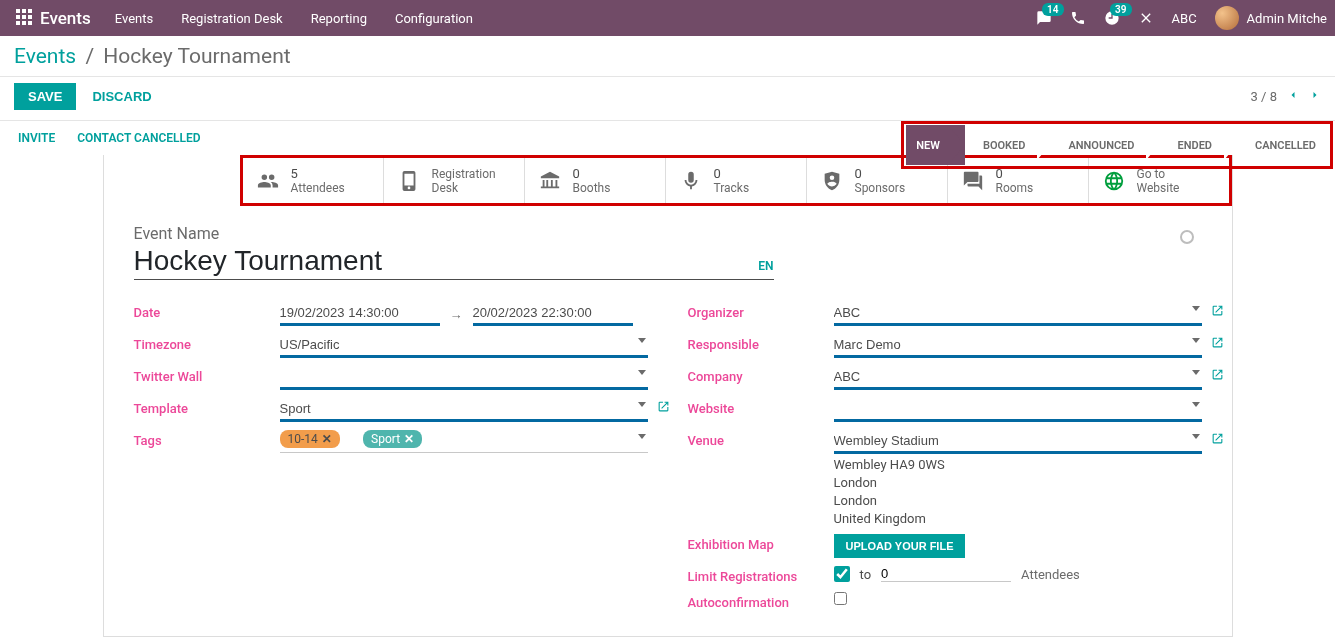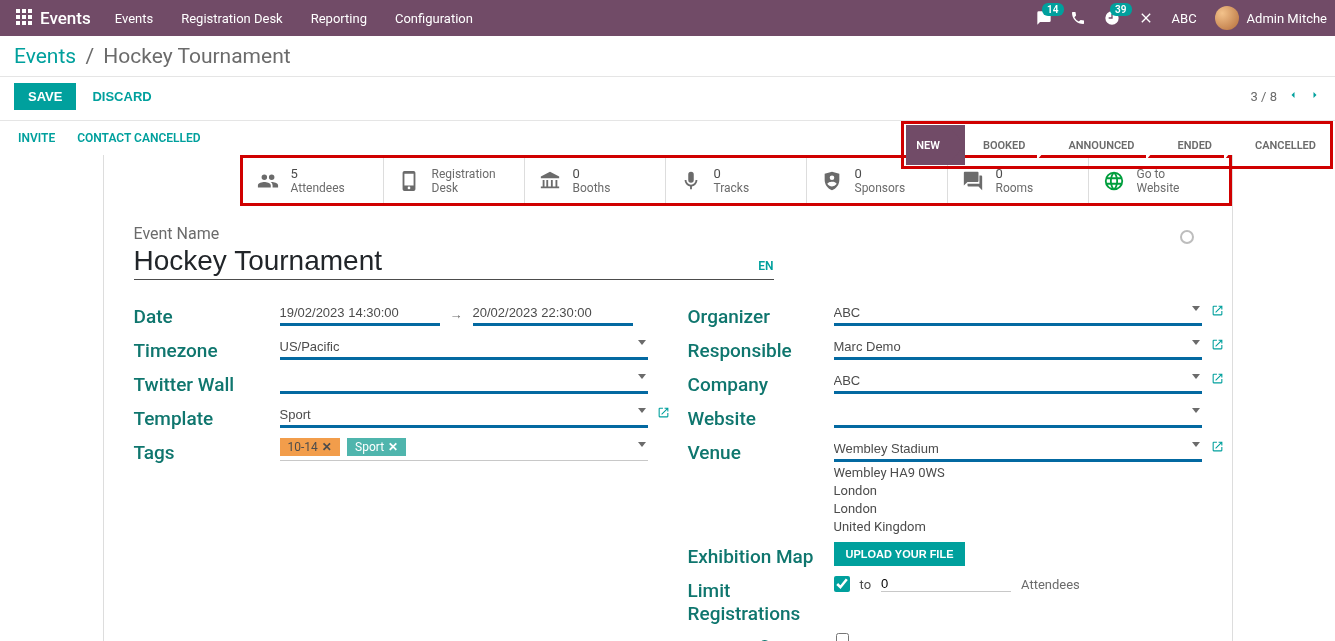--- a/index.html
+++ b/index.html
@@ -69,33 +69,33 @@
 .title-block { flex: 0 0 640px; }
 .title-label { font-size: 16px; color: #6b6b6b; margin-bottom: 0; }
 .title-input-row { display: flex; align-items: baseline; border-bottom: 1px solid #4c4c4c; width: 640px; }
 .title-input { font-size: 28px; font-weight: 500; color: #212529; border: none; outline: none; flex: 1; padding: 2px 0; }
 .lang-badge { color: #00a09d; font-weight: 600; font-size: 12px; margin-left: 8px; cursor: pointer; }
 .kanban-circle { width: 14px; height: 14px; border: 2px solid #bdbdbd; border-radius: 50%; margin-left: auto; margin-right: 8px; margin-top: 6px; cursor: pointer; }
 
 .form-cols { display: flex; margin-top: 22px; gap: 40px; }
 .form-col { flex: 1; }
 .form-row { display: flex; align-items: flex-start; margin-bottom: 8px; }
-.form-row label { flex: 0 0 146px; font-size: 19px; color: #0f766e; font-weight: 500; padding-top: 3px; }
+.form-row label { flex: 0 0 146px; font-size: 13px; color: #ec4899; font-weight: 500; padding-top: 3px; }
 .form-row .val { flex: 1; position: relative; }
 .u-input { border: none; border-bottom: 3px solid #0369a1; width: 100%; font-size: 13px; padding: 3px 0; outline: none; color: #4c4c4c; }
 .u-input.short { width: 160px; }
 .date-range { display: flex; align-items: center; gap: 10px; }
 .date-range .arrow-sep { color: #6b6b6b; }
 .dropdown-arrow { position: absolute; right: 2px; top: 4px; pointer-events: none; }
 .dropdown-arrow::after { content: ""; display: block; width: 0; height: 0; border-left: 4px solid transparent; border-right: 4px solid transparent; border-top: 5px solid #6b6b6b; }
 .ext-link { position: absolute; right: -22px; top: 2px; cursor: pointer; }
 .ext-link svg { width: 13px; height: 13px; fill: #00a09d; }
 
 
-.tag { display: inline-flex; align-items: center; border-radius: 0; padding: 2px 8px; font-size: 12px; color: #fff; margin-right: 4px; }
+.tag { display: inline-flex; align-items: center; border-radius: 8px; padding: 2px 8px; font-size: 12px; color: #fff; margin-right: 20px; }
 .tag.orange { background: #f29d4b; color: #4c4c4c; }
 .tag.teal { background: #4fb5ad; }
 .tag .x { margin-left: 4px; cursor: pointer; font-weight: 600; }
 
 
 .addr-lines div { font-size: 13px; color: #4c4c4c; margin-top: 3px; }
 
 
 .upload-btn { background: #00a09d; color: #fff; border: none; padding: 6px 12px; font-weight: 600; font-size: 11px; cursor: pointer; }
 

